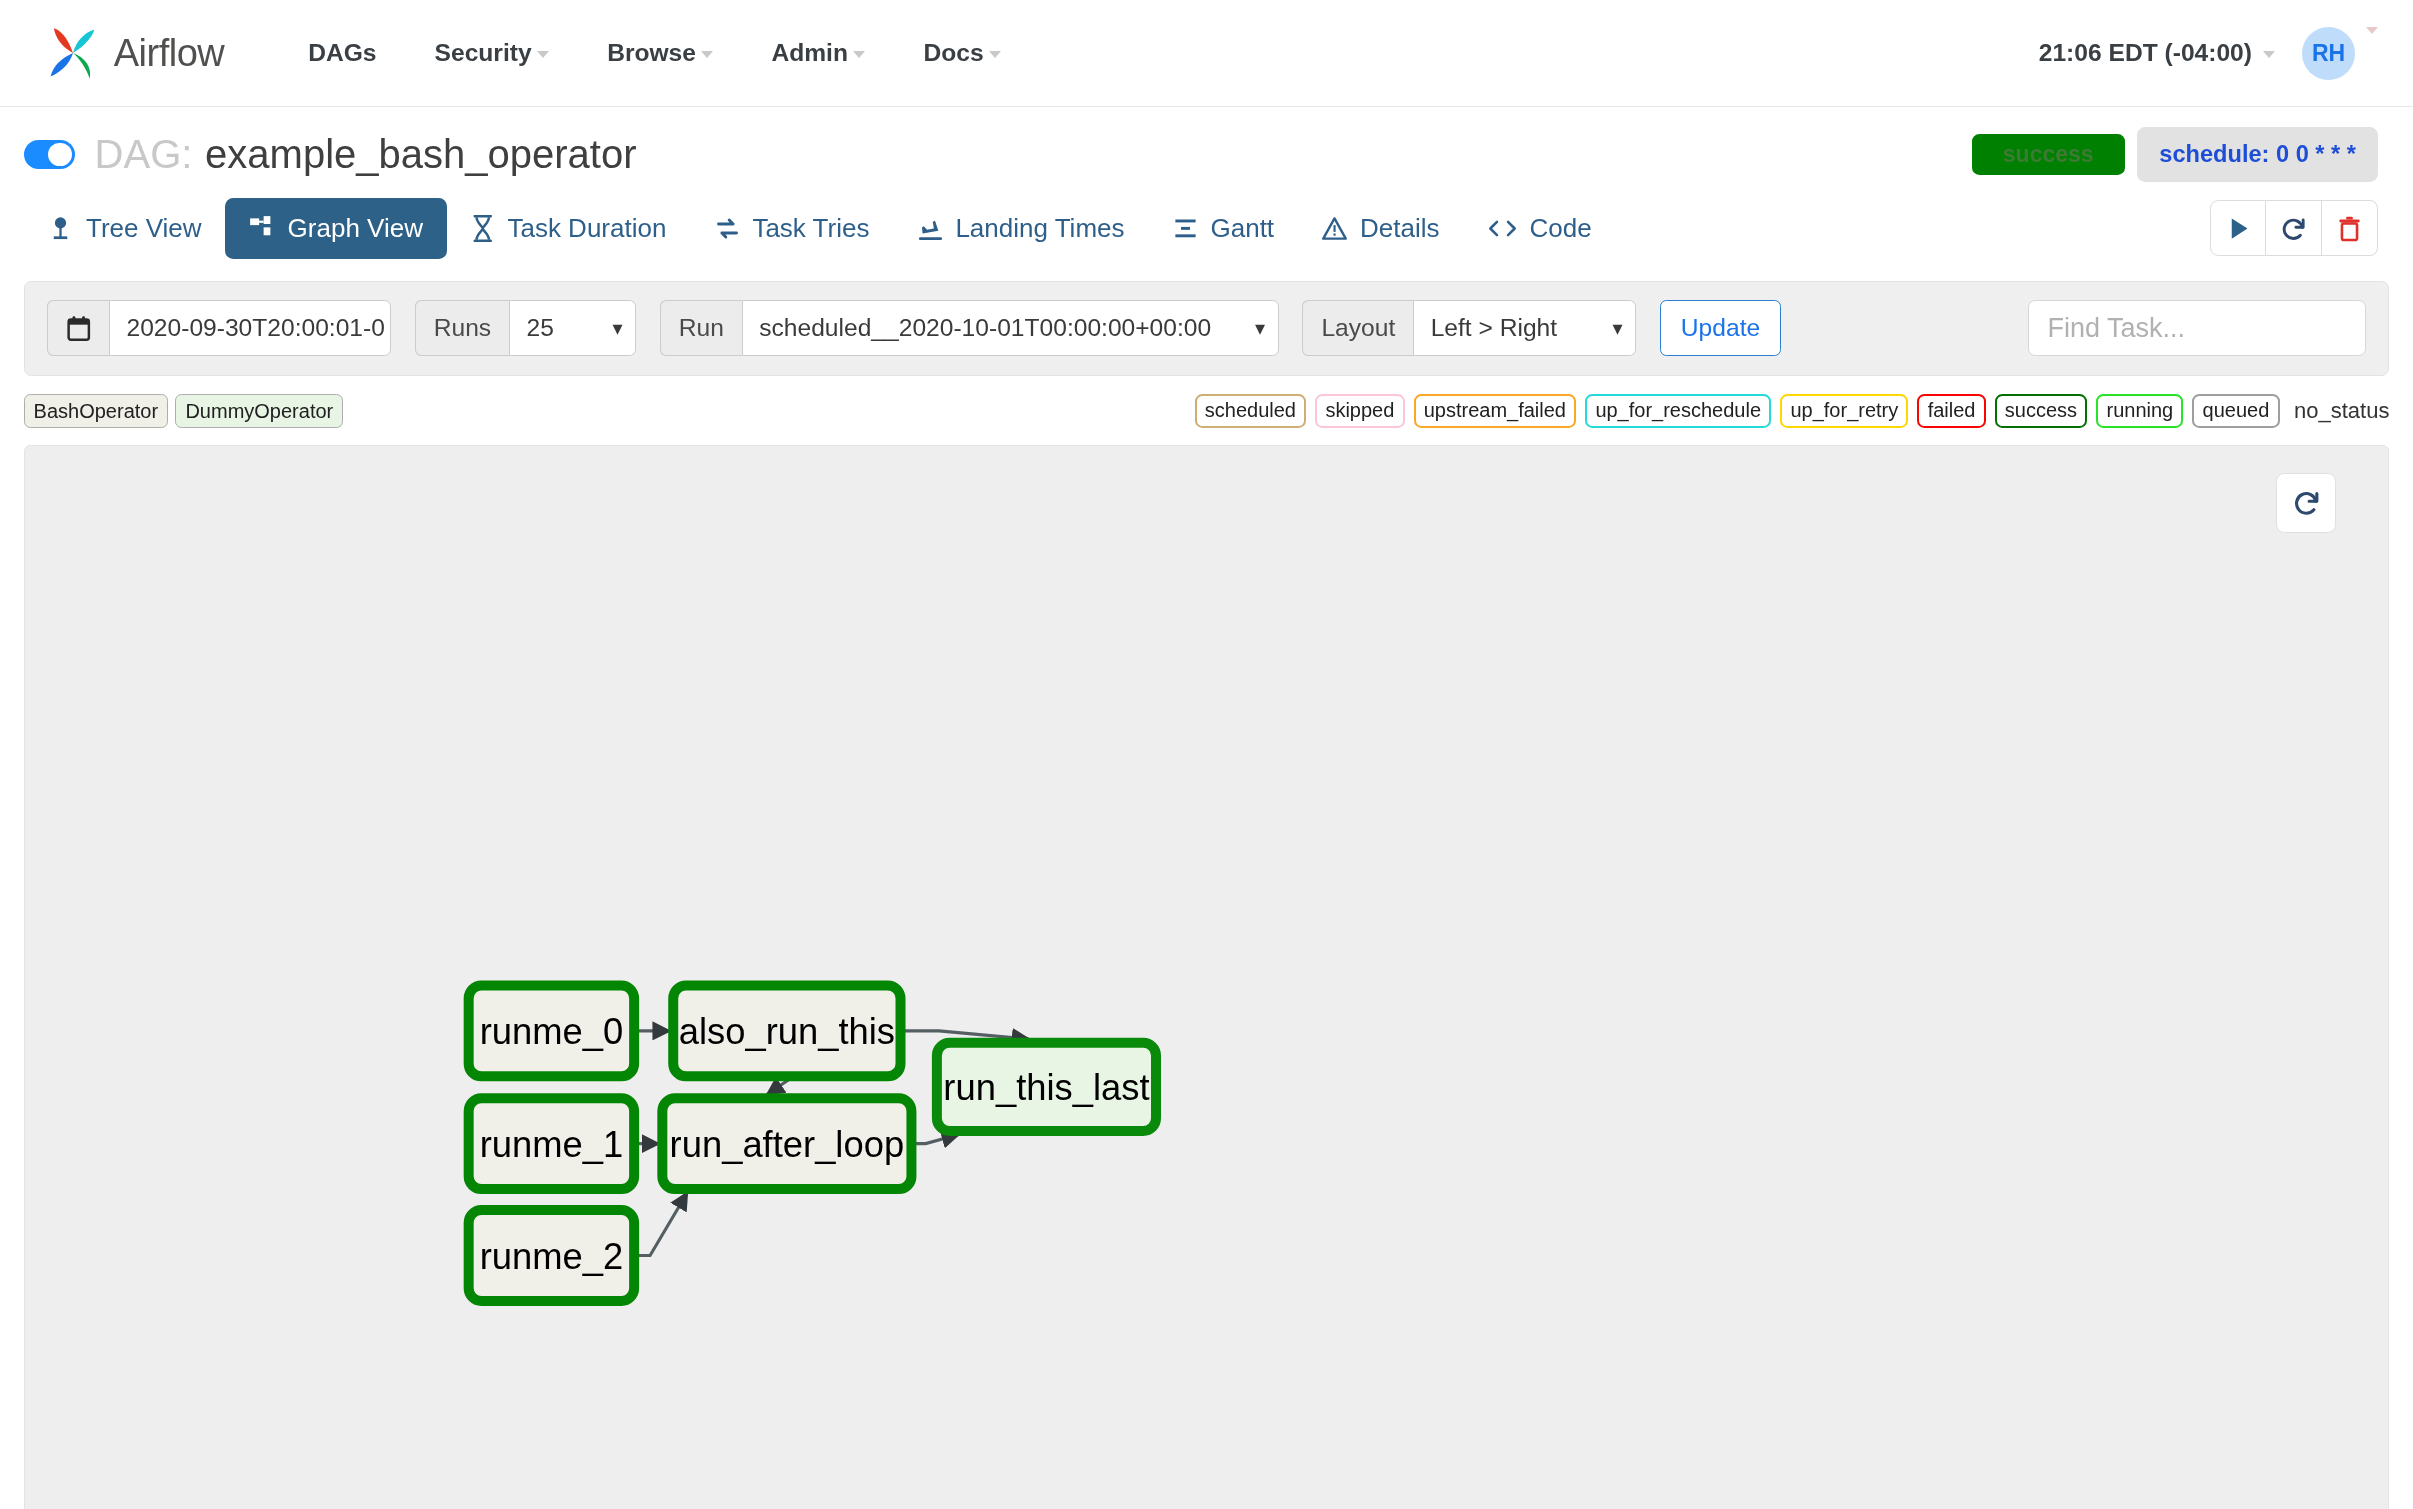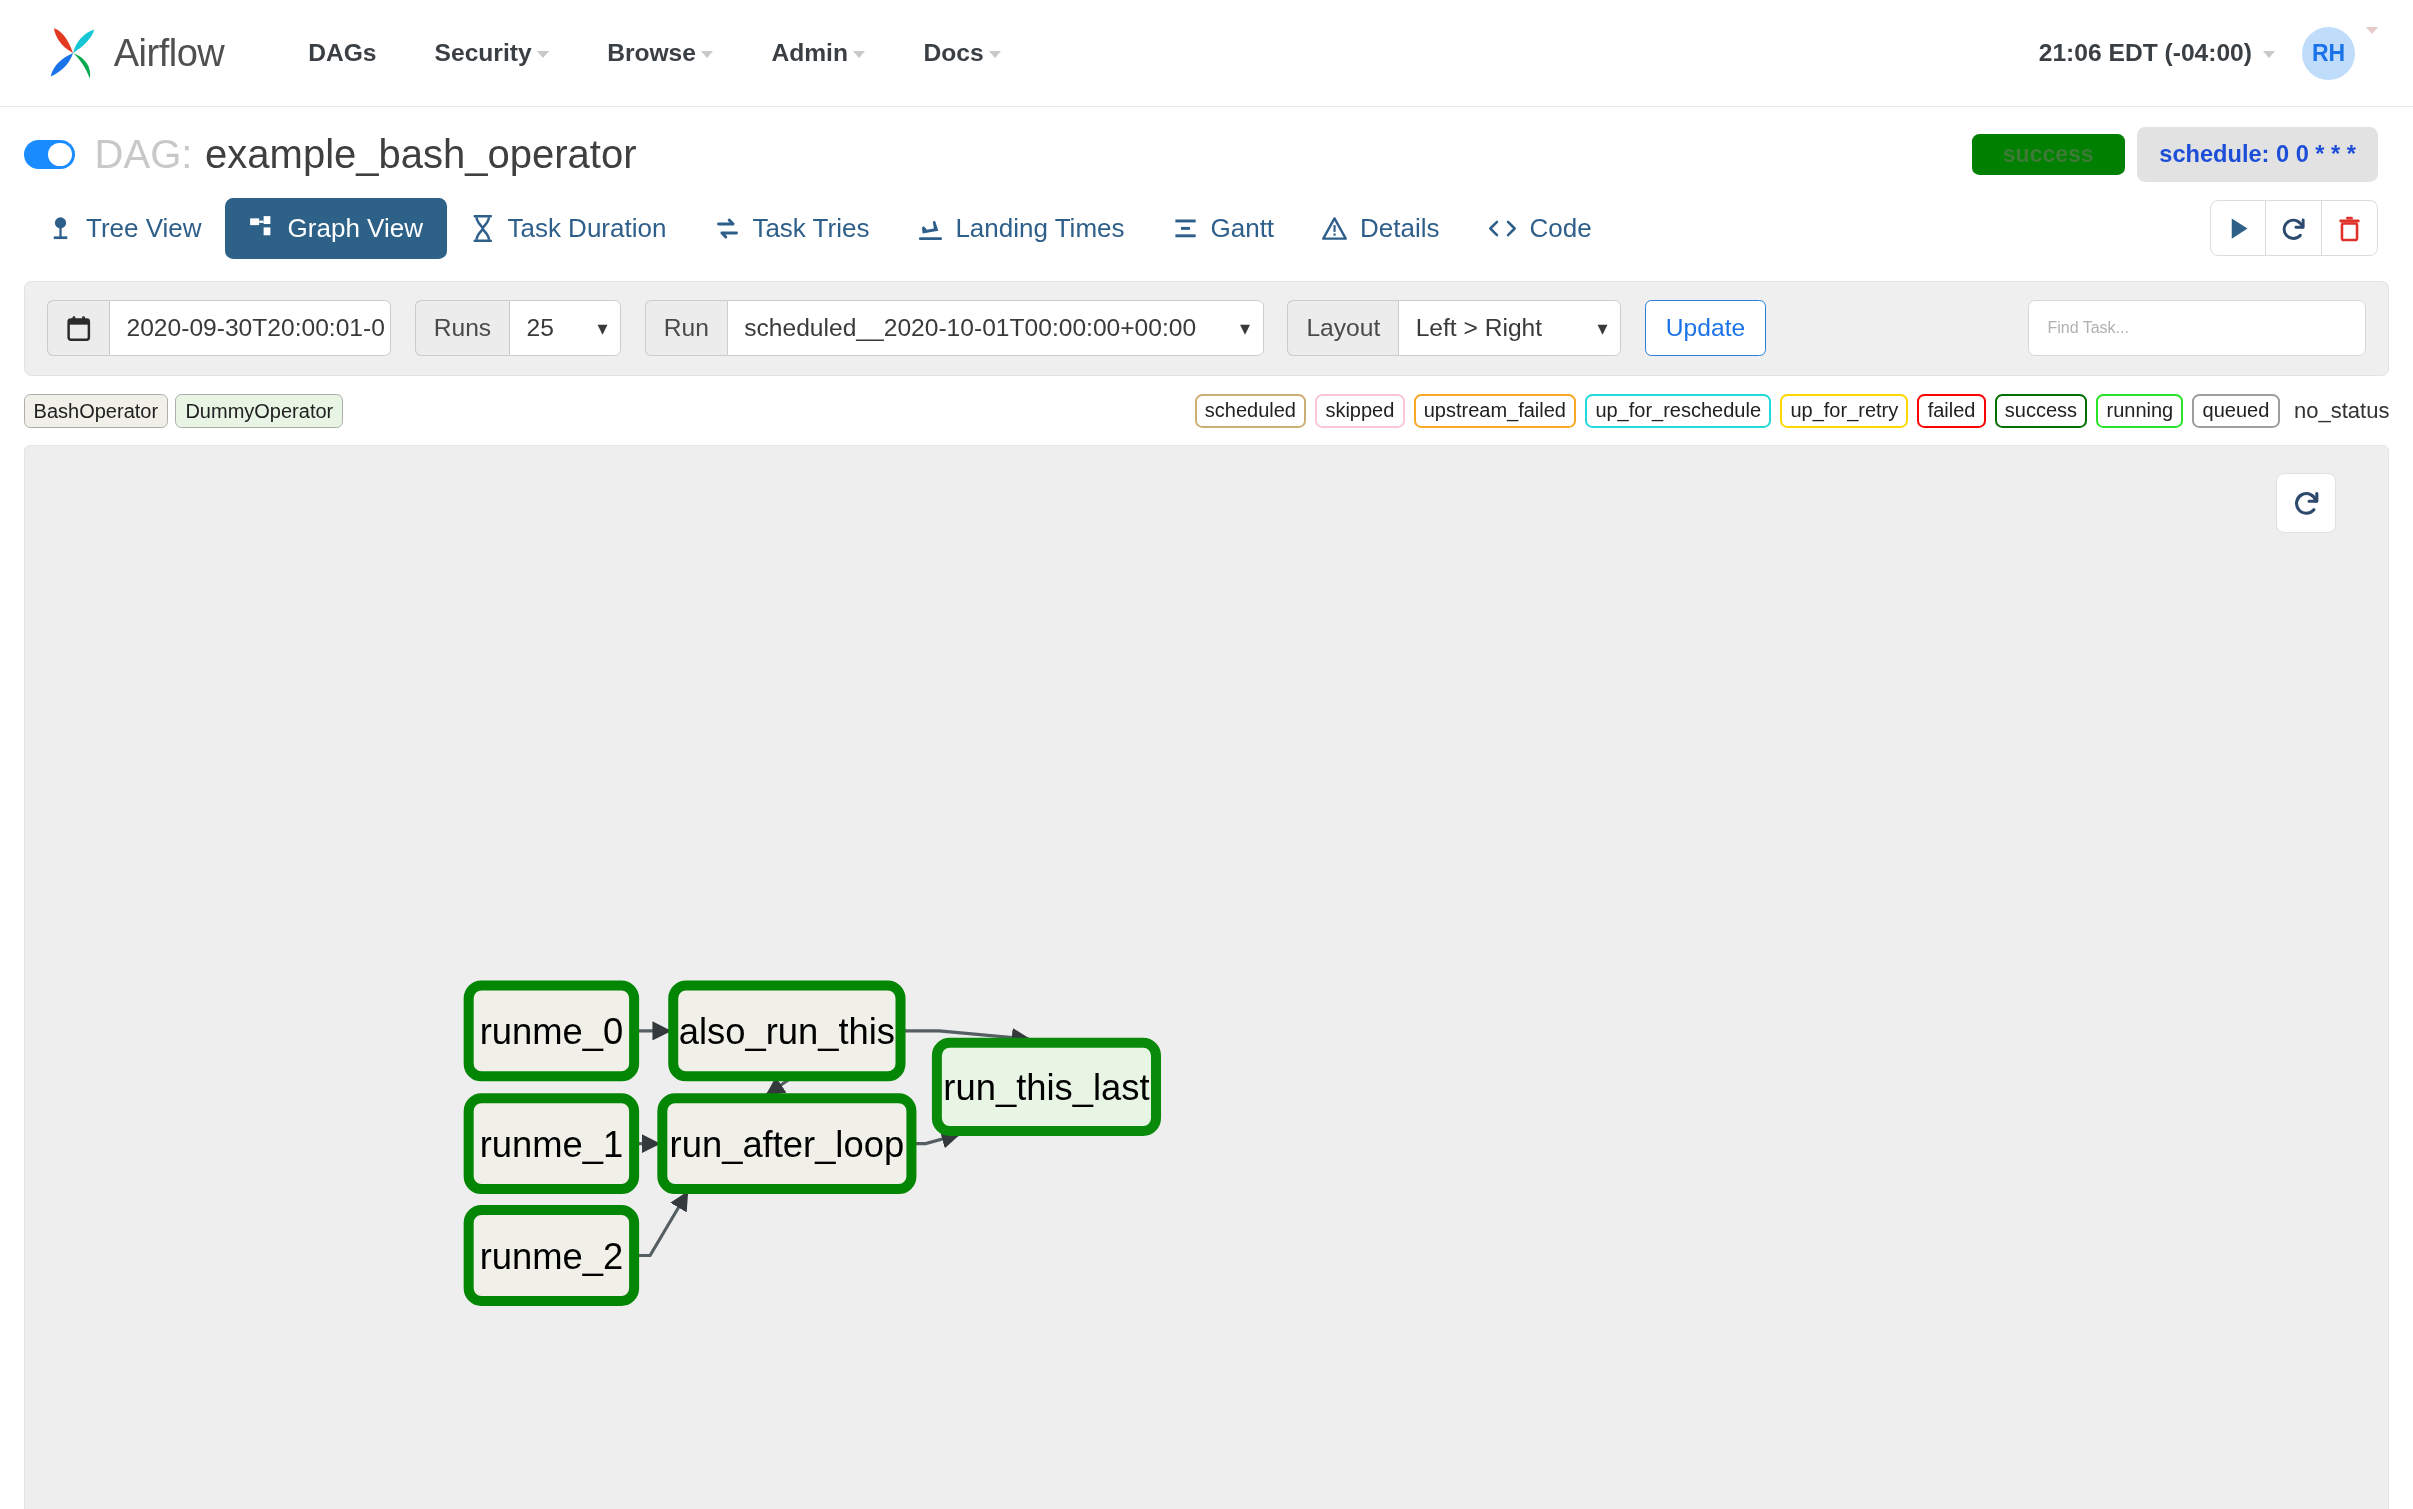--- a/index.html
+++ b/index.html
@@ -130,21 +130,21 @@
   }
   .btn-update {
     height: 56px; background: #fff; border: 0.9px solid #2a7fd4;
     color: #1a73e8; font-size: 24.6px; border-radius: 6.4px;
     padding: 0 20px; display: flex; align-items: center; cursor: pointer;
   }
   .find-task {
     margin-left: auto; height: 56px; width: 338px;
     background: #fff; border: 0.9px solid #d6d6d6; border-radius: 7.3px;
     display: flex; align-items: center; padding: 0 18px;
-    color: #b1b1b1; font-size: 16px;
+    color: #b1b1b1; font-size: 27px;
   }
 
   
   .legend-row {
     display: flex; align-items: center;
     margin: 16.4px 23.6px 0 23.6px; height: 38px; justify-content: space-between;
   }
   .op-tags { display: flex; gap: 7.3px; }
   .op-tag {
     border: 0.9px solid #adadad; border-radius: 6.4px;
@@ -329,21 +329,21 @@
         <rect x="2" y="4" width="18" height="4.6" fill="#2b2b2b"></rect>
         <rect x="5.5" y="1" width="2.4" height="5" rx="1" fill="#2b2b2b"></rect>
         <rect x="14.1" y="1" width="2.4" height="5" rx="1" fill="#2b2b2b"></rect>
       </svg>
     </div>
     <div class="ifield" style="width:282px">2020-09-30T20:00:01-0</div>
   </div>
 
   <div class="igroup">
     <div class="iaddon left">Runs</div>
-    <div class="ifield sel" style="width:112px">
+    <div class="ifield sel" style="width:127px">
       <span>25</span>
       <span class="chev">▾</span>
     </div>
   </div>
 
   <div class="igroup">
     <div class="iaddon left">Run</div>
     <div class="ifield sel" style="width:537px">
       <span>scheduled__2020-10-01T00:00:00+00:00</span>
       <span class="chev">▾</span>

